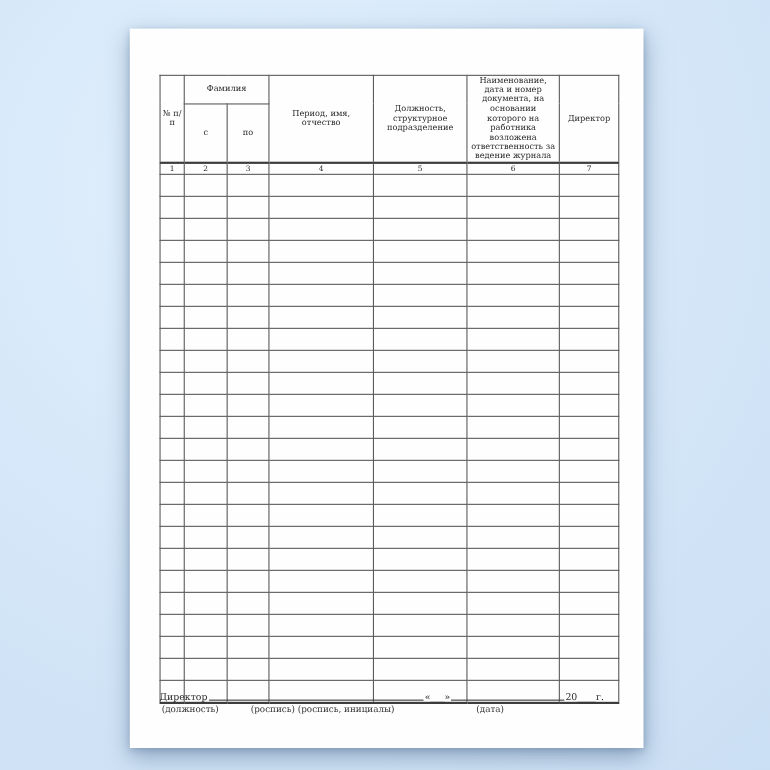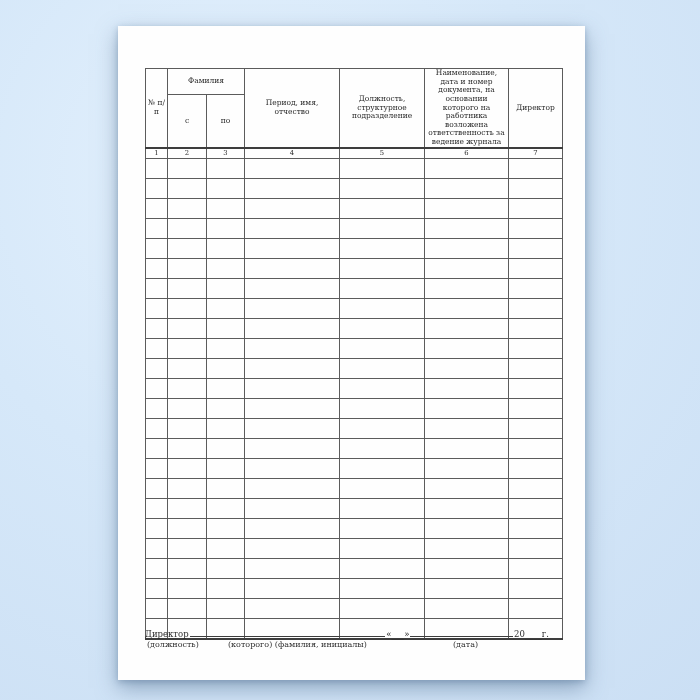--- a/index.html
+++ b/index.html
@@ -48,21 +48,21 @@
   }
   .sig-line{display:flex;align-items:flex-end;white-space:nowrap;height:12px;}
   .sig-line .lbl{flex:none;}
   .blank{border-bottom:1px solid #3c3c3c;margin:0 1px 2px 1px;height:6px;}
   .blank1{flex-grow:2;}
   .blank2{flex-grow:1.05;}
   .sig-subs{position:relative;height:12px;font-size:8px;color:#2f2f2f;}
   .sig-subs span{position:absolute;top:1px;white-space:nowrap;}
   .sub-pos{left:2px;}
   .sub-sign{left:83px;}
-  .sub-date{left:308px;text-align:right;}
+  .sub-date{left:288px;text-align:right;}
 </style>
 </head>
 <body>
 
 <div class="page">
 
 
   <table class="journal">
     <colgroup>
       <col class="c1">
@@ -319,18 +319,18 @@
   <div class="footer">
     <div class="sig-line">
       <span class="lbl">Директор</span>
       <span class="blank blank1"></span>
       <span class="lbl">«___»</span>
       <span class="blank blank2"></span>
       <span class="lbl">20____г.</span>
     </div>
     <div class="sig-subs">
       <span class="sub-pos">(должность)</span>
-      <span class="sub-sign">(которого) (фамилия, инициалы)</span>
+      <span class="sub-sign">(роспись) (роспись, инициалы)</span>
       <span class="sub-date">(дата)</span>
     </div>
   </div>
 
 </div>
 
 </body></html>

